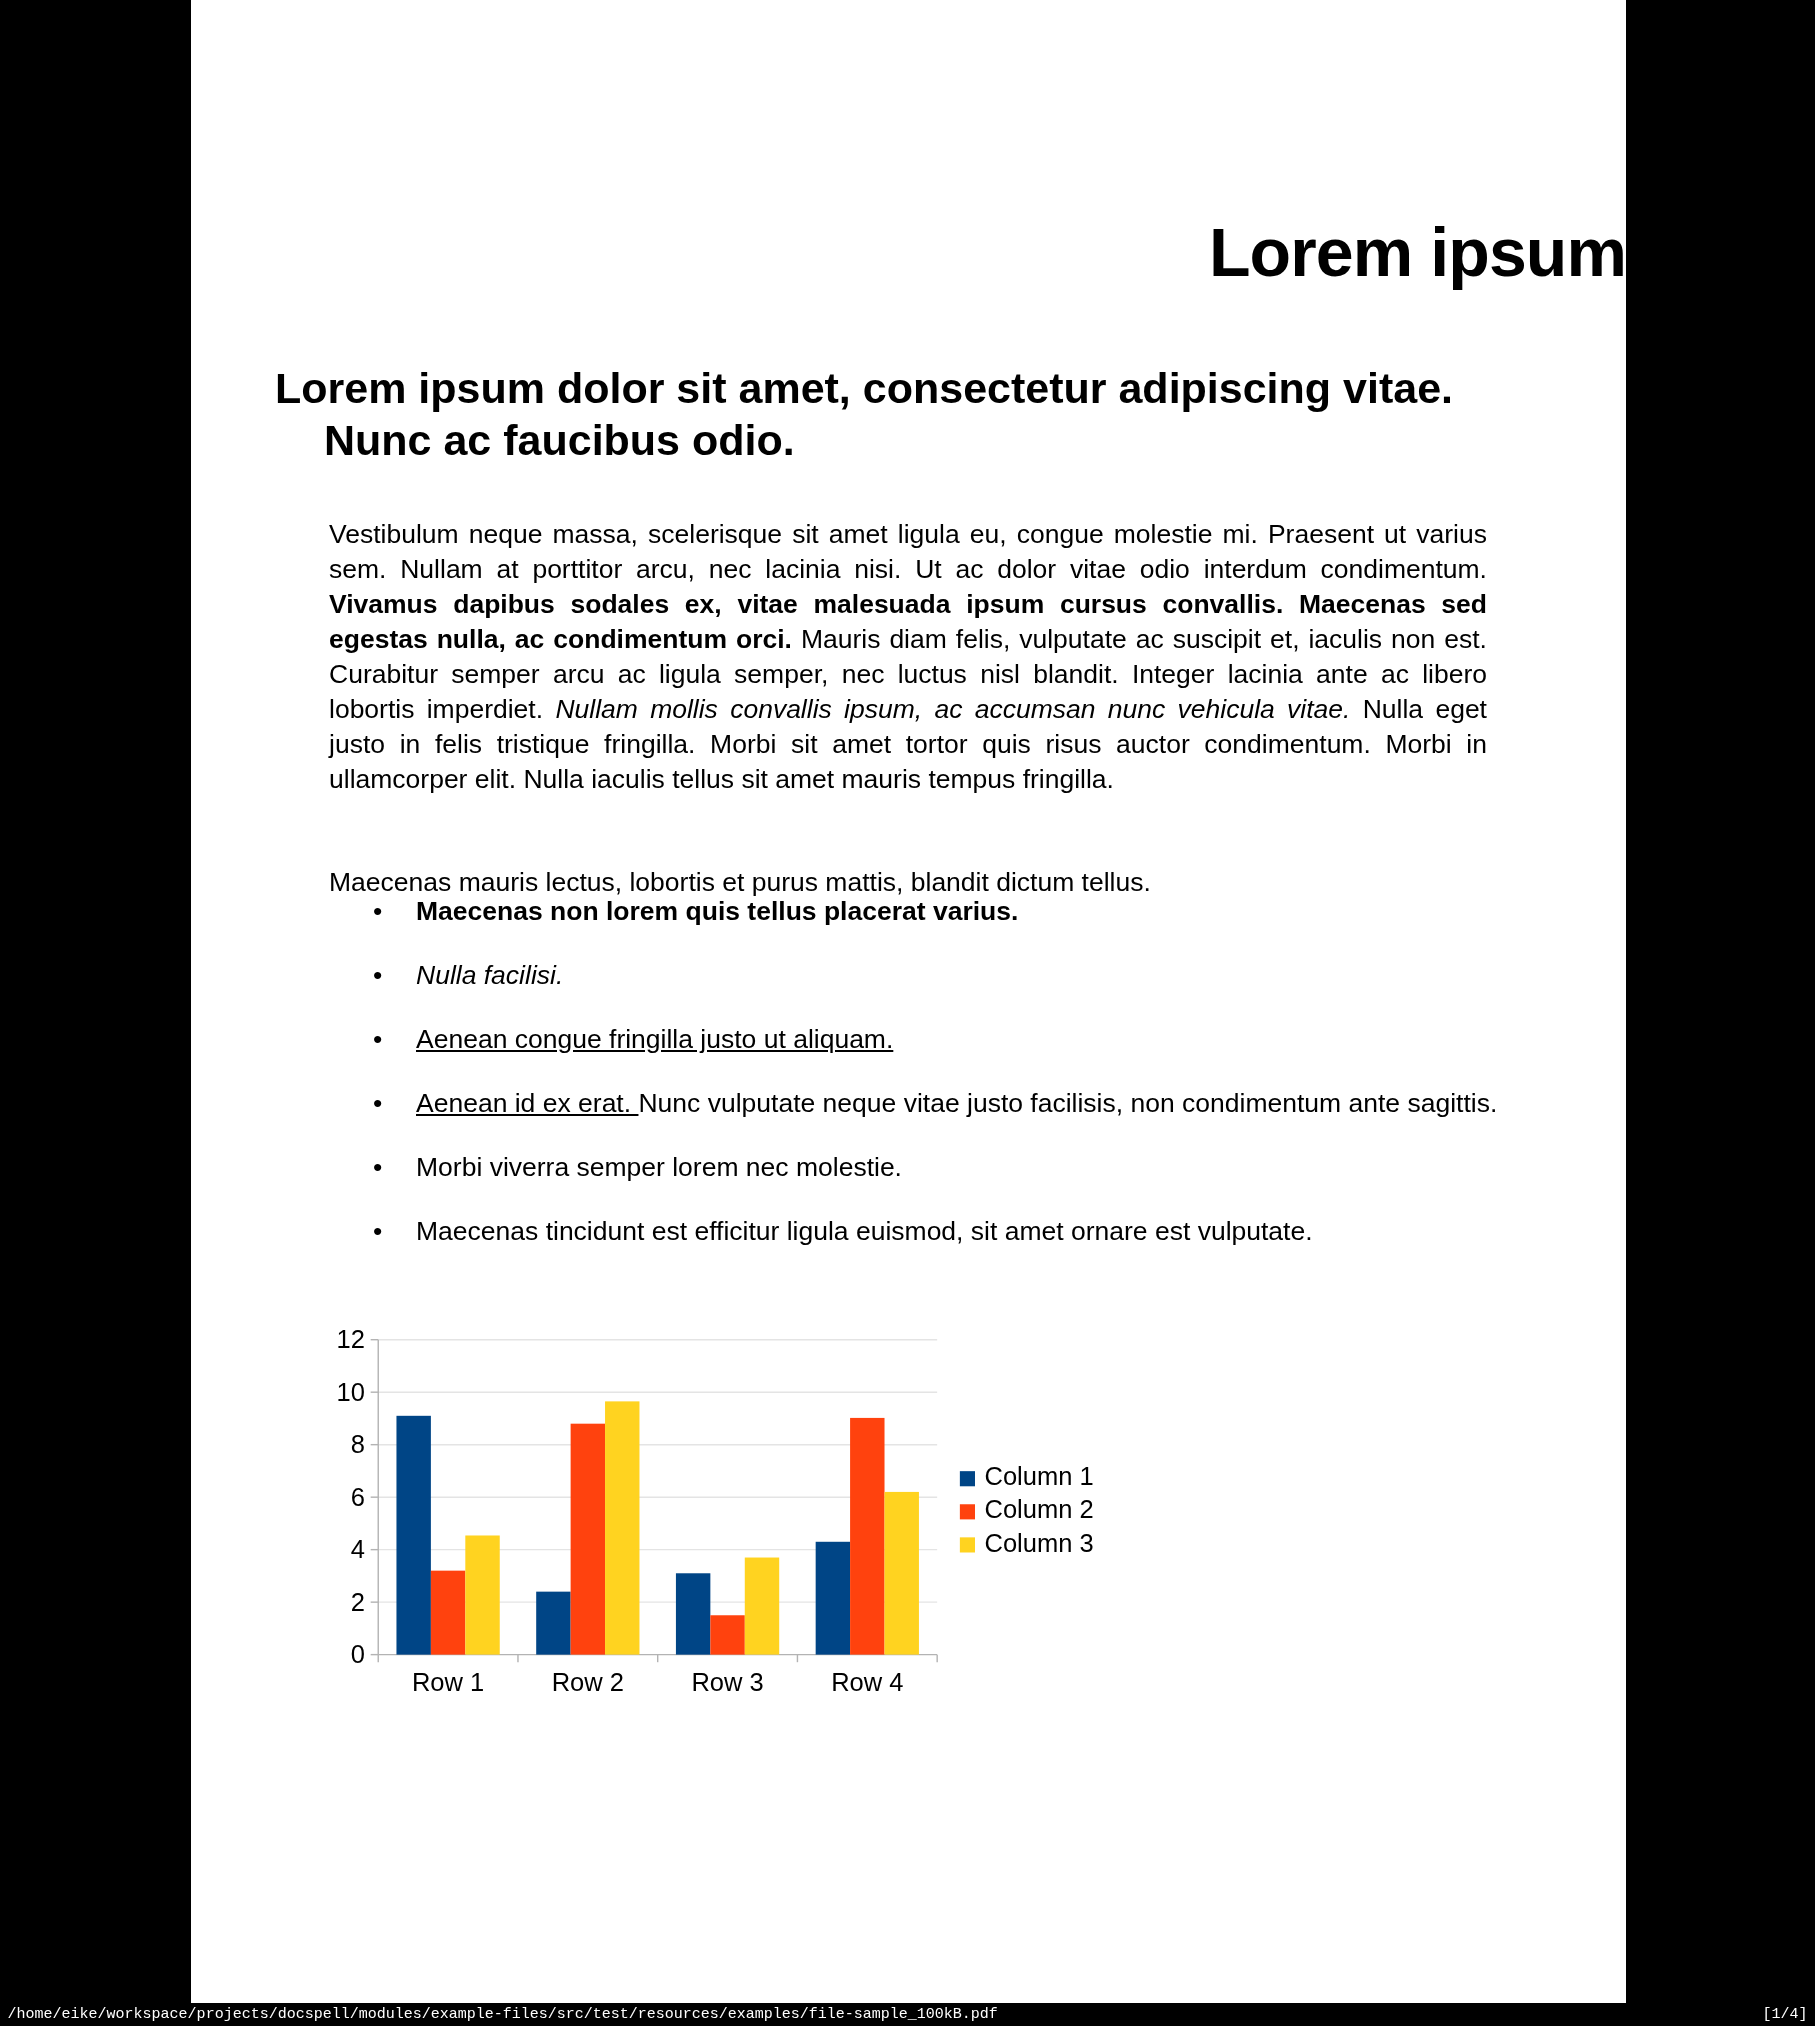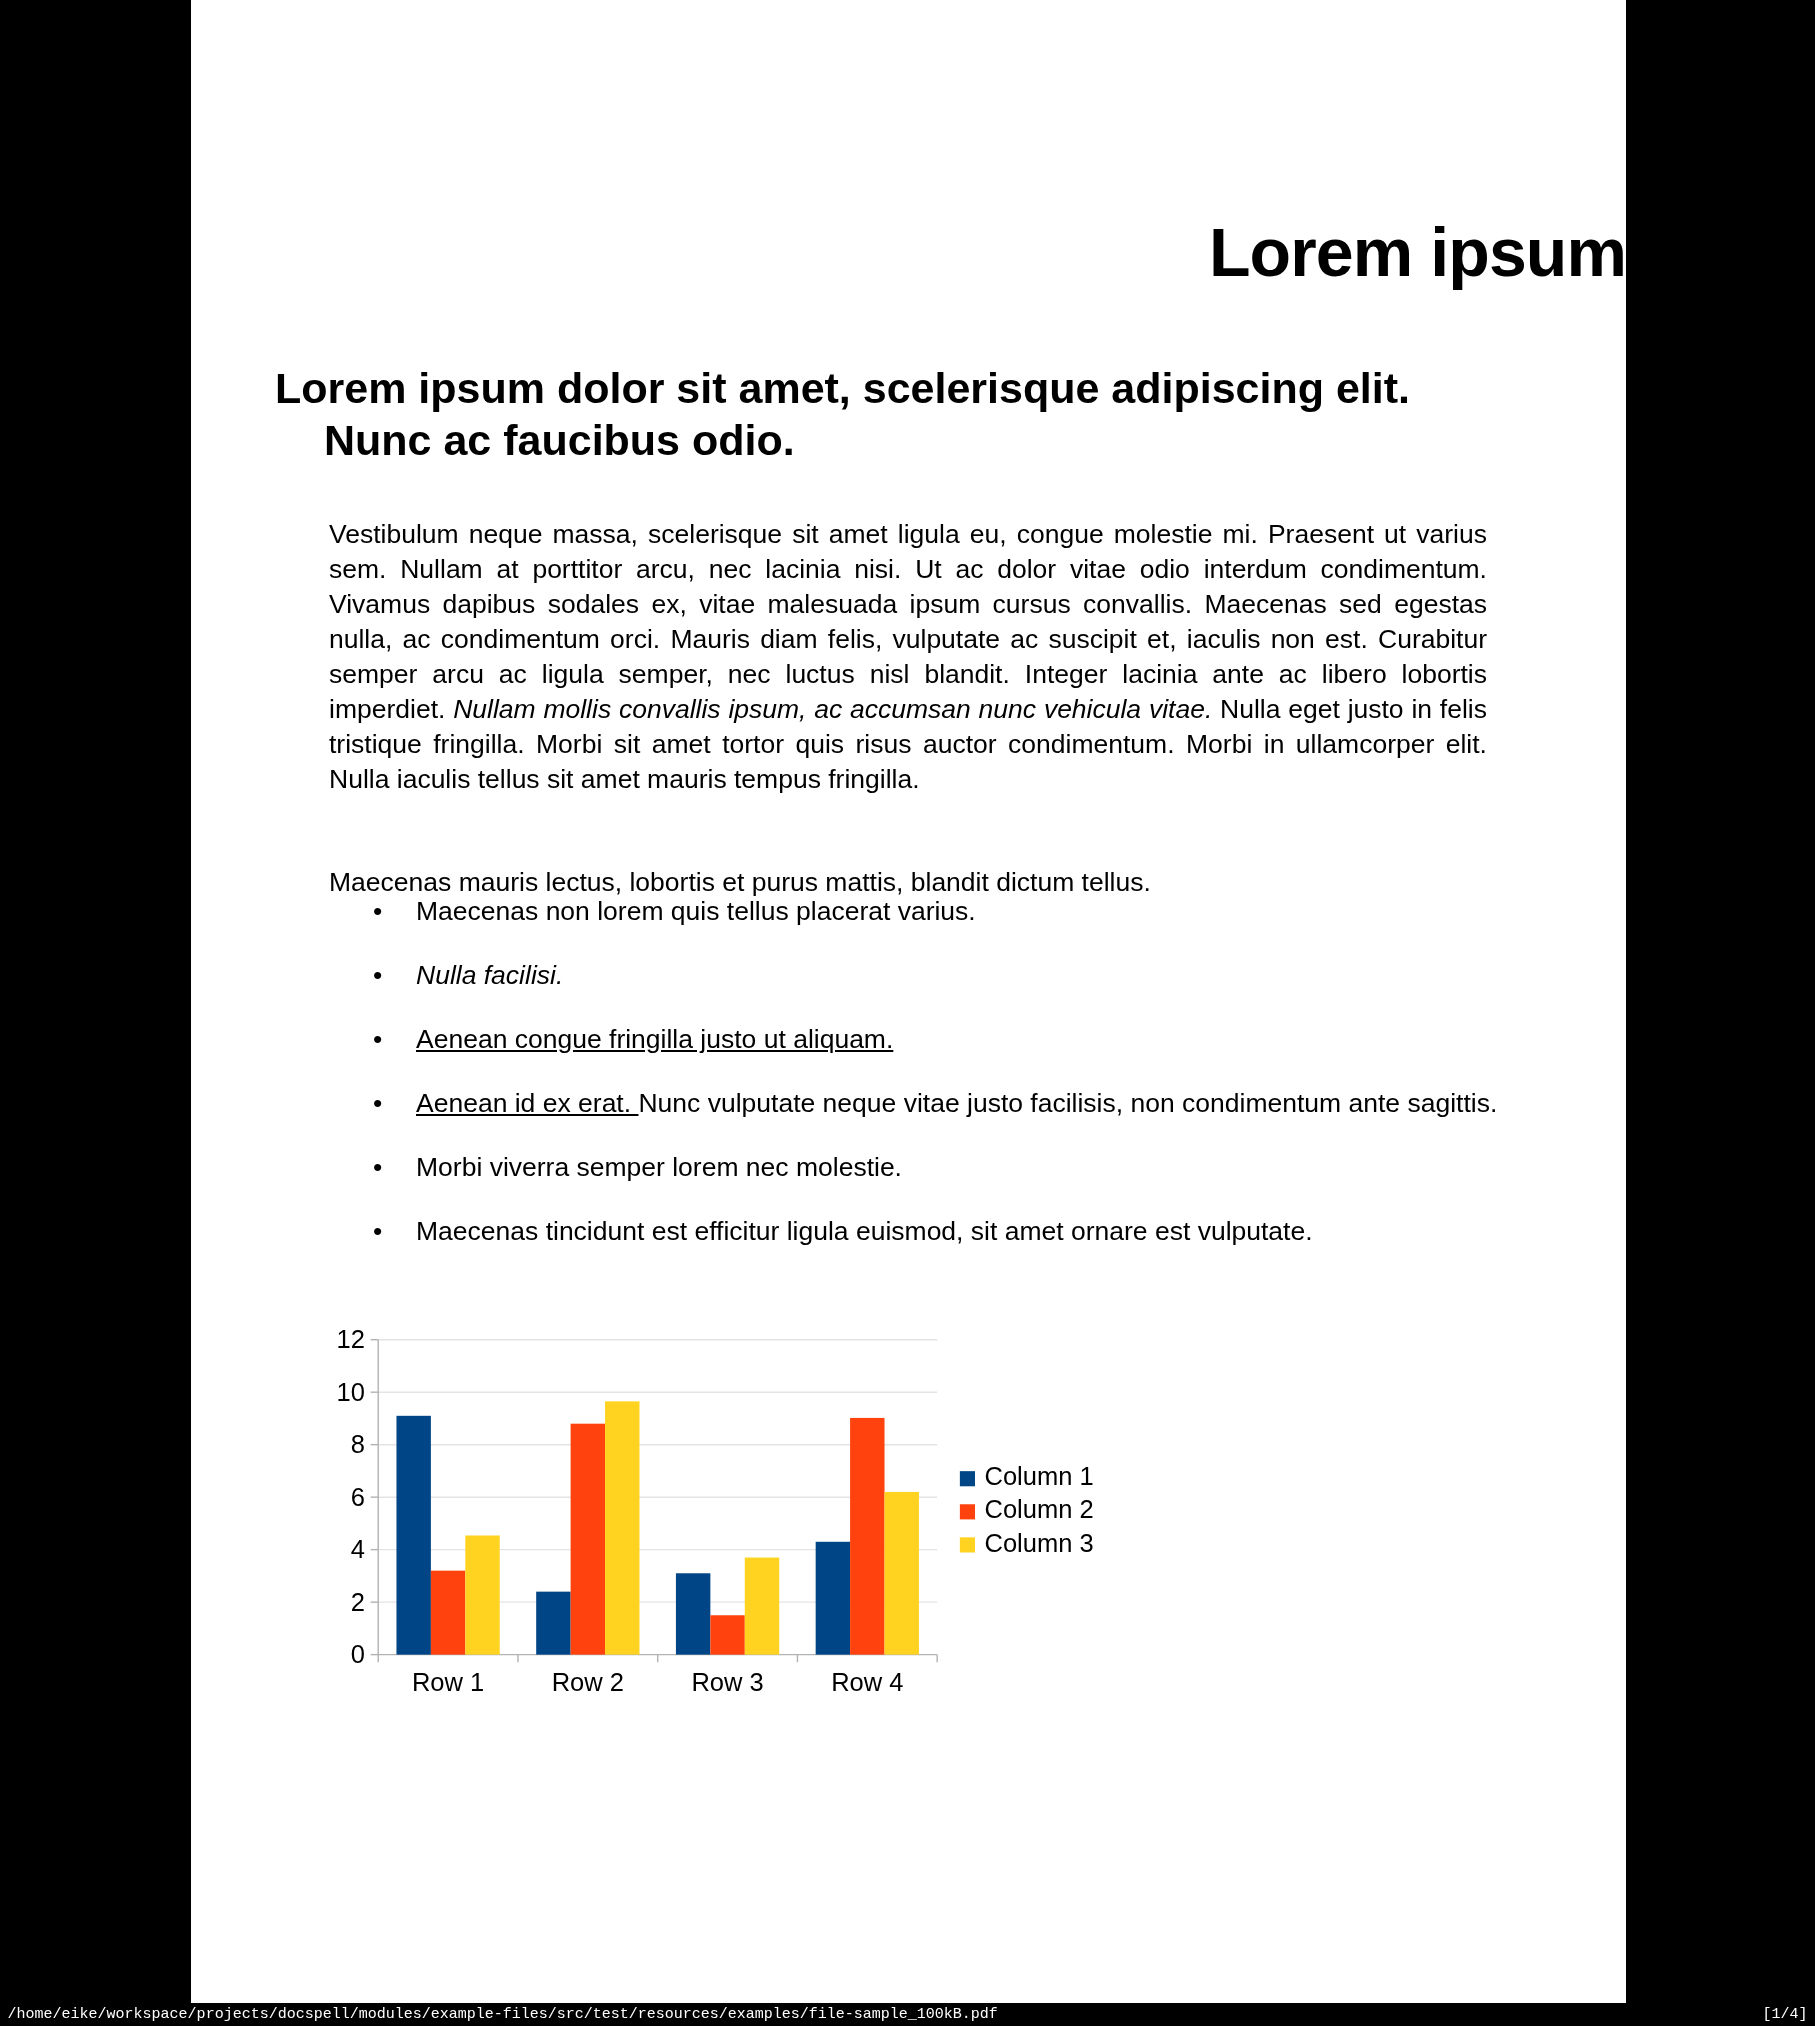--- a/index.html
+++ b/index.html
@@ -58,21 +58,21 @@
   .bullet-list li {
     position: relative;
     margin: 0 0 29px 0;
   }
   .bullet-dot {
     position: absolute;
     left: -43px; top: 0;
     font-size: 26.5px;
   }
   .seg-normal { font-weight: normal; font-style: normal; }
-  .seg-bold { font-weight: normal; }
+  .seg-bold { font-weight: bold; }
   .seg-italic { font-style: italic; text-align: center; }
   .seg-underline { text-decoration: underline; }
   .chart-wrap {
     position: absolute;
     left: 139px; top: 1314px;
     width: 767px; height: 407px;
   }
   .chart-wrap svg { display: block; }
   .statusbar {
     position: absolute;
@@ -91,21 +91,21 @@
     margin-top: 44px;
   }
 </style>
 </head>
 <body>
 
 <div class="doc-page">
 
   <h1 class="doc-title">Lorem ipsum</h1>
 
-  <h2 class="doc-heading">Lorem ipsum dolor sit amet, scelerisque adipiscing elit. Nunc ac faucibus odio.</h2>
+  <h2 class="doc-heading">Lorem ipsum dolor sit amet, consectetur adipiscing vitae. Nunc ac faucibus odio.</h2>
 
   <p class="para-1"><span class="seg-normal">Vestibulum neque massa, scelerisque sit amet ligula eu, congue molestie mi. Praesent ut varius sem. Nullam at porttitor arcu, nec lacinia nisi. Ut ac dolor vitae odio interdum condimentum. </span><span class="seg-bold">Vivamus dapibus sodales ex, vitae malesuada ipsum cursus convallis. Maecenas sed egestas nulla, ac condimentum orci. </span><span class="seg-normal">Mauris diam felis, vulputate ac suscipit et, iaculis non est. Curabitur semper arcu ac ligula semper, nec luctus nisl blandit. Integer lacinia ante ac libero lobortis imperdiet. </span><span class="seg-italic">Nullam mollis convallis ipsum, ac accumsan nunc vehicula vitae. </span><span class="seg-normal">Nulla eget justo in felis tristique fringilla. Morbi sit amet tortor quis risus auctor condimentum. Morbi in ullamcorper elit. Nulla iaculis tellus sit amet mauris tempus fringilla.</span></p>
 
   <p class="para-2">Maecenas mauris lectus, lobortis et purus mattis, blandit dictum tellus.</p>
 
   <ul class="bullet-list">
       <li><span class="bullet-dot">•</span><span><span class="seg-bold">Maecenas non lorem quis tellus placerat varius.</span></span></li>
       <li><span class="bullet-dot">•</span><span><span class="seg-italic">Nulla facilisi.</span></span></li>
       <li><span class="bullet-dot">•</span><span><span class="seg-underline">Aenean congue fringilla justo ut aliquam. </span></span></li>
       <li><span class="bullet-dot">•</span><span><span class="seg-underline">Aenean id ex erat. </span><span class="seg-normal">Nunc vulputate neque vitae justo facilisis, non condimentum ante sagittis.</span></span></li>

